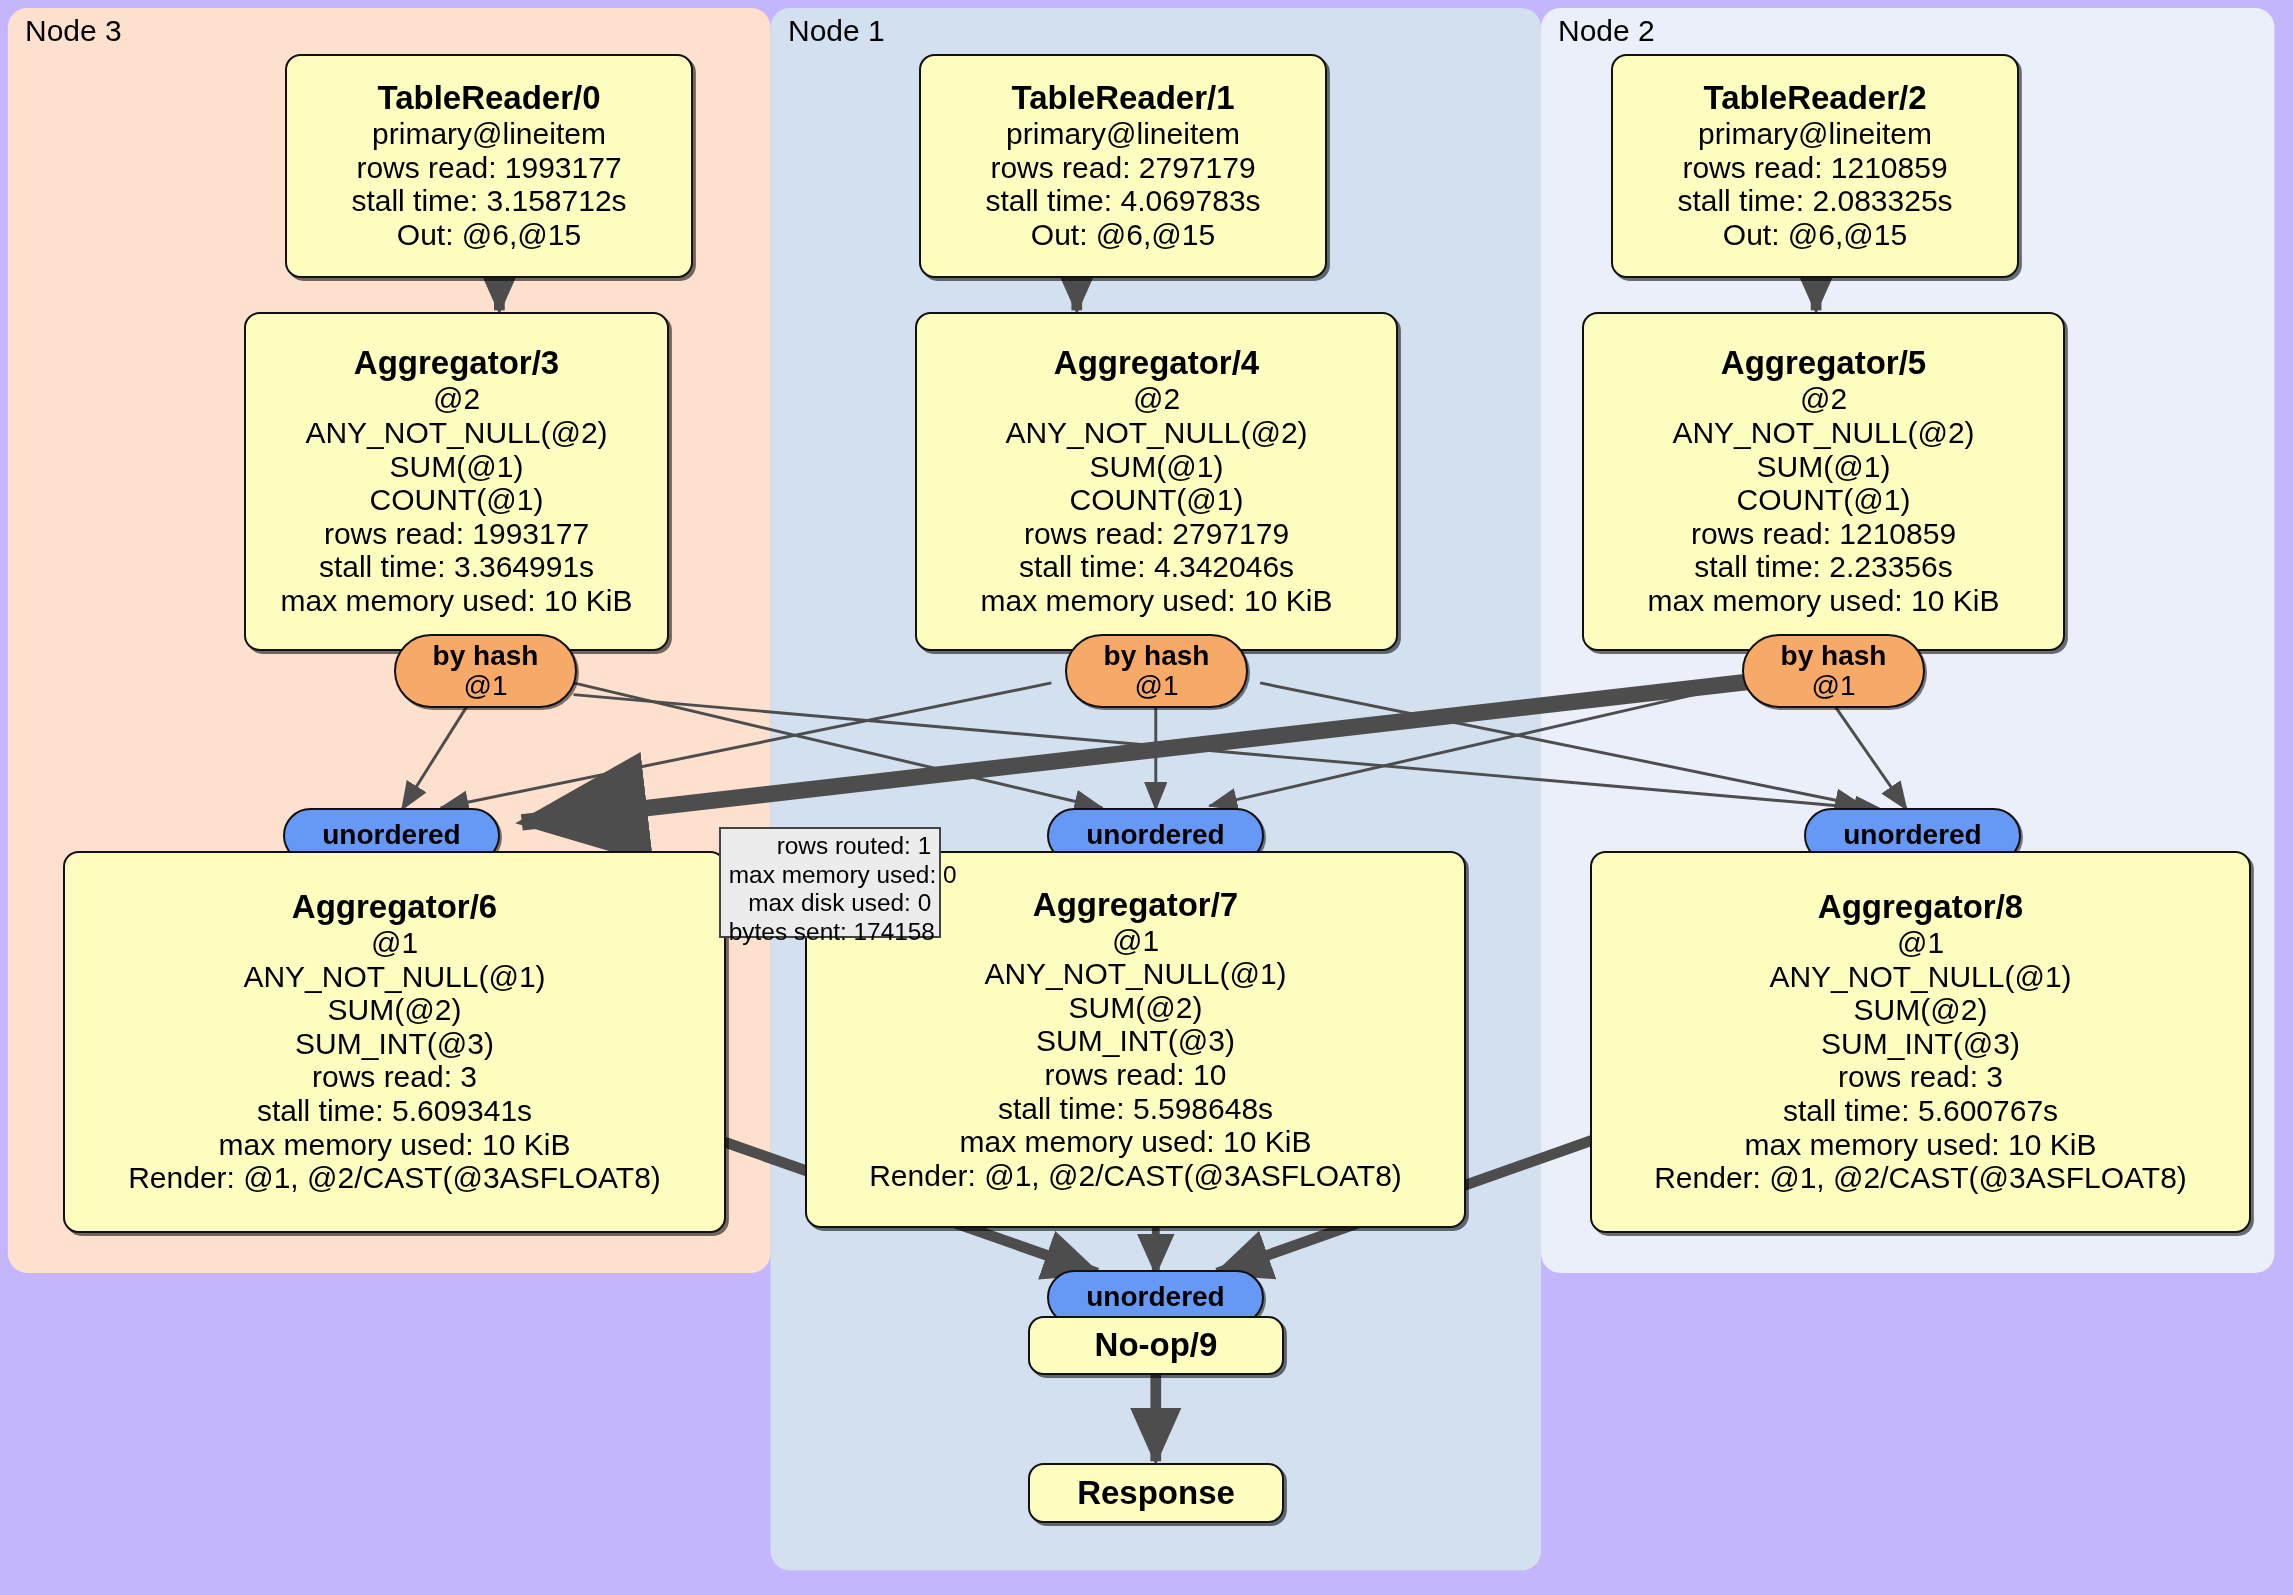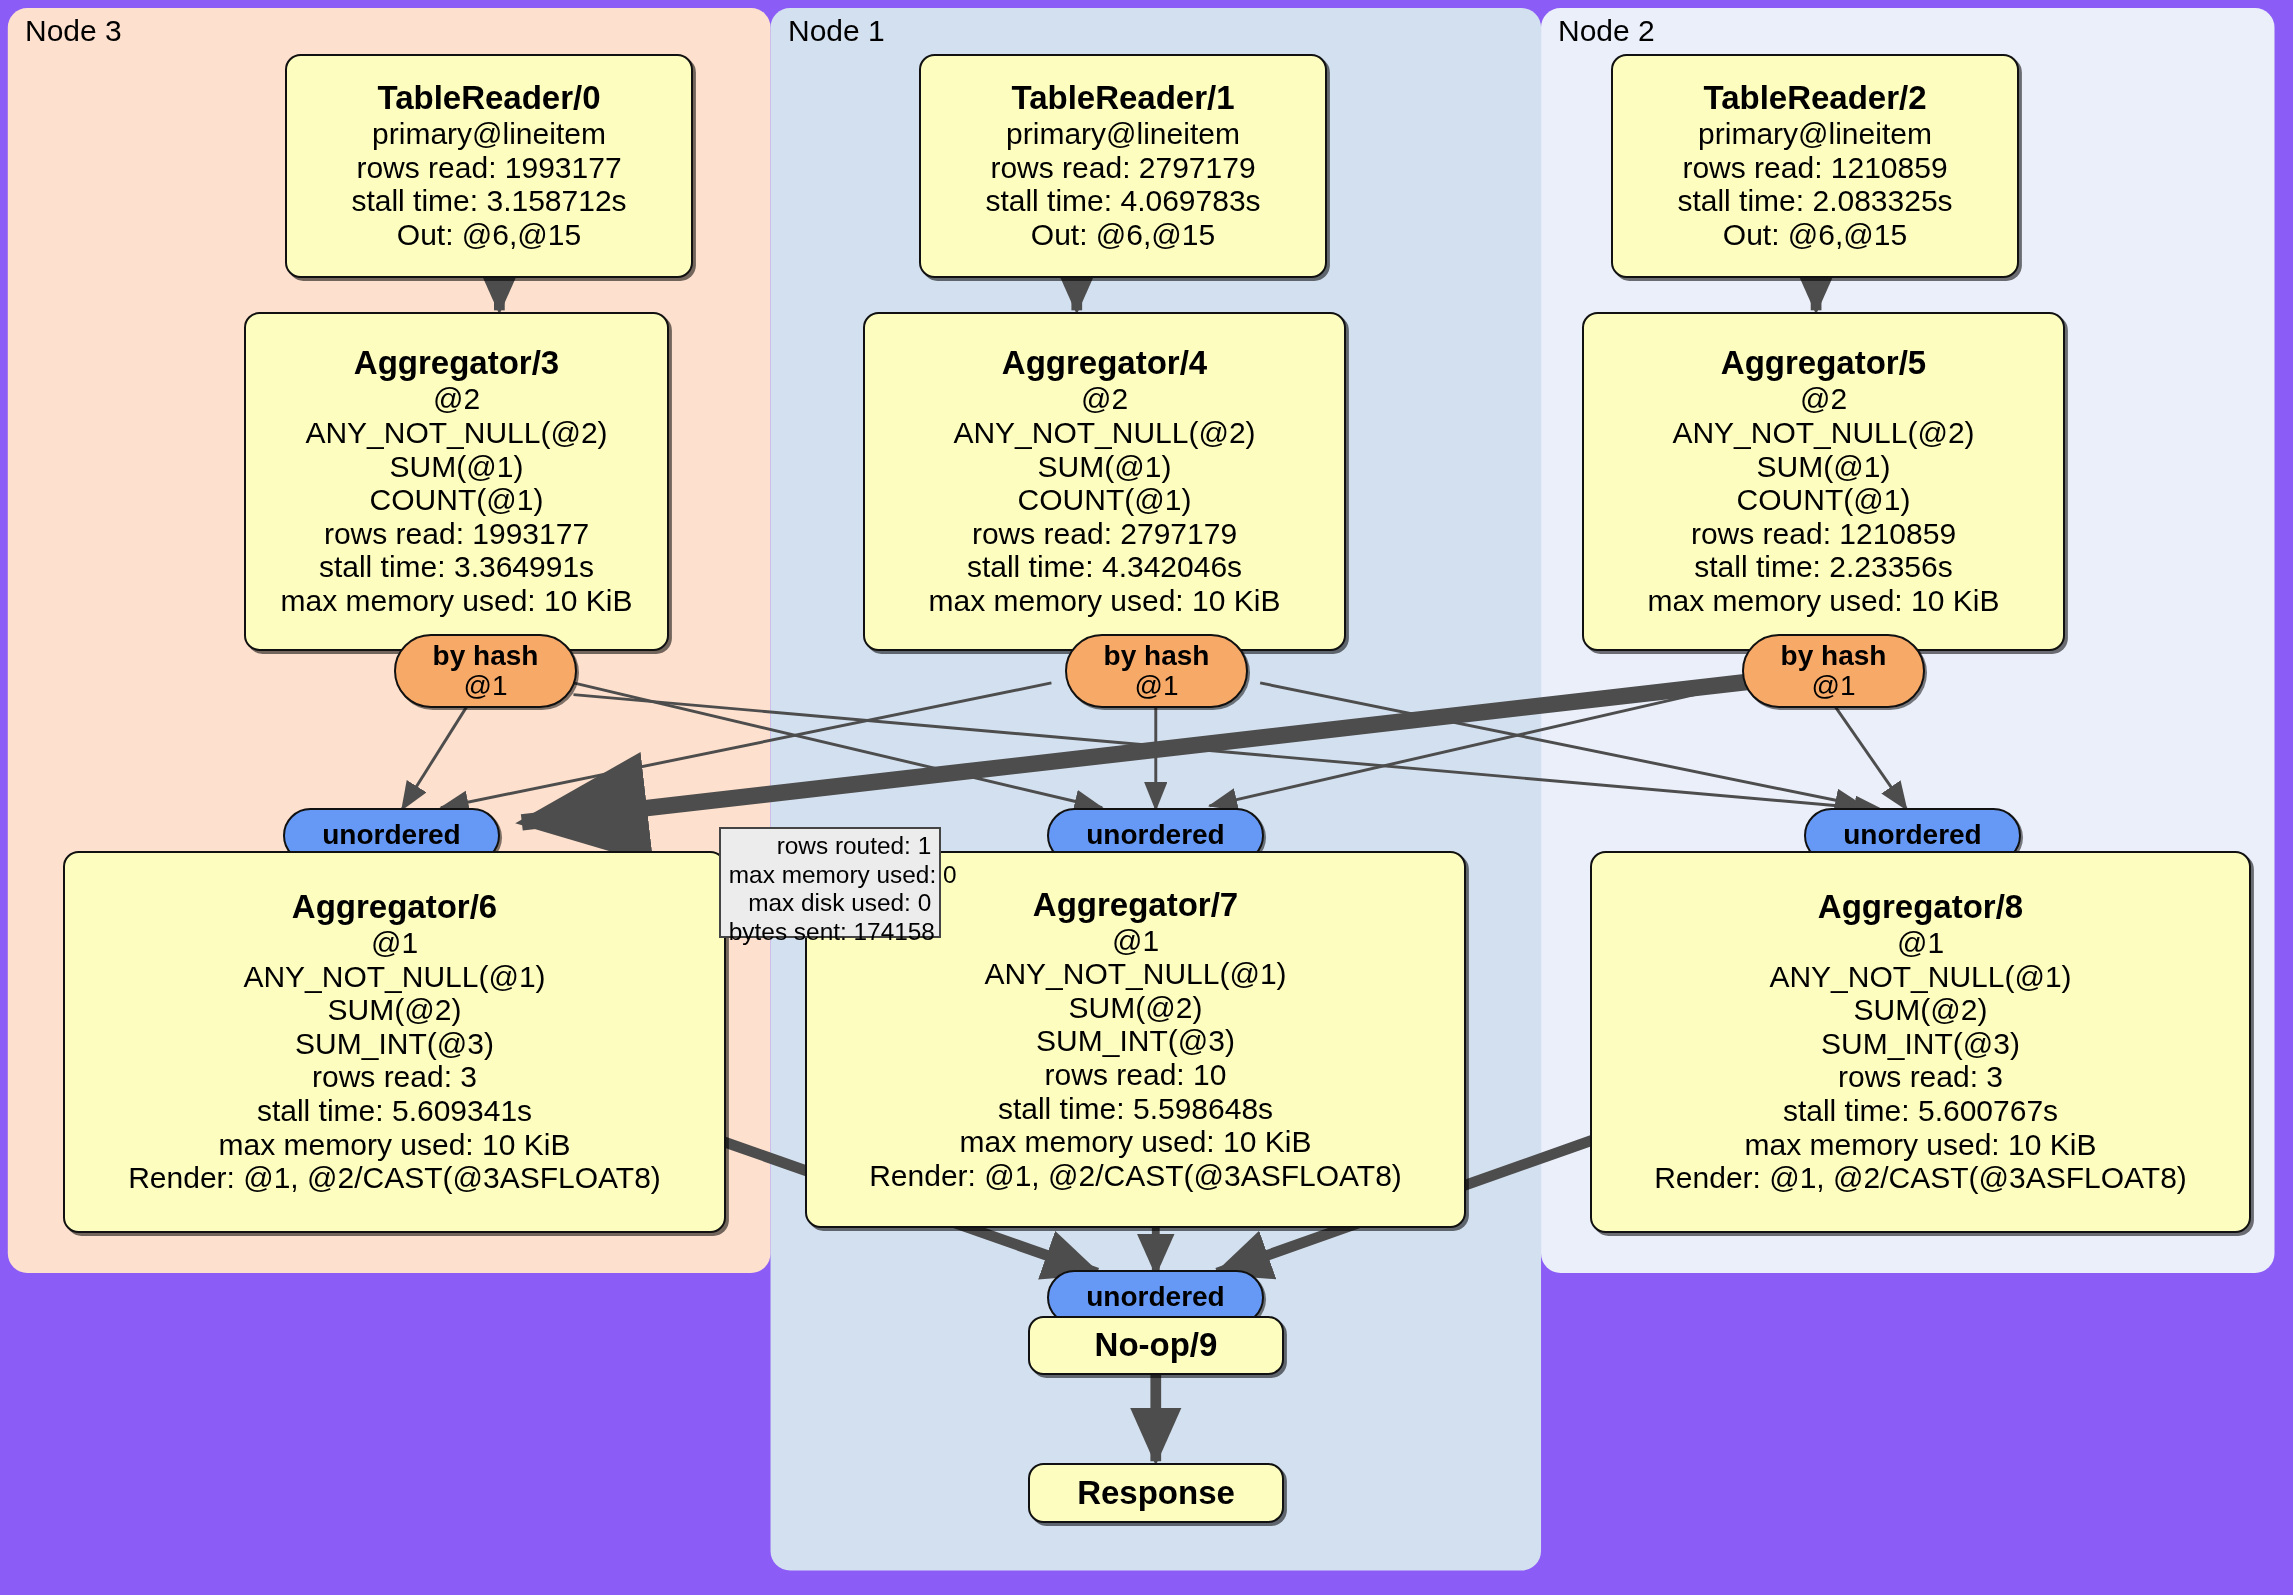--- a/index.html
+++ b/index.html
@@ -1,17 +1,17 @@
 <!DOCTYPE html>
 <html><head>
 <meta charset="utf-8">
 <style>
   html,body{margin:0;padding:0;background:#ffffff;}
   body{width:2294px;height:1596px;font-family:"Liberation Sans",sans-serif;}
-  #stage{position:relative;width:2294px;height:1596px;overflow:hidden;background:#8b5cf6;}
+  #stage{position:relative;width:2294px;height:1596px;overflow:hidden;background:#c4b5fd;}
   svg.layer{position:absolute;left:0;top:0;width:2294px;height:1596px;}
 
   .cluster-label{
     position:absolute;font-size:30px;color:#000;
     font-family:"Liberation Sans",sans-serif;white-space:nowrap;
   }
 
   
   .opbox{
     position:absolute;box-sizing:border-box;
@@ -132,21 +132,21 @@
     <div class="title">Aggregator/3</div>
     <div class="line">@2</div>
     <div class="line">ANY_NOT_NULL(@2)</div>
     <div class="line">SUM(@1)</div>
     <div class="line">COUNT(@1)</div>
     <div class="line">rows read: 1993177</div>
     <div class="line">stall time: 3.364991s</div>
     <div class="line">max memory used: 10 KiB</div>
   </div>
 
-  <div class="opbox" style="left:863px;top:312px;width:483px;height:339px;align-items:center;">
+  <div class="opbox" style="left:915px;top:312px;width:483px;height:339px;align-items:center;">
     <div class="title">Aggregator/4</div>
     <div class="line">@2</div>
     <div class="line">ANY_NOT_NULL(@2)</div>
     <div class="line">SUM(@1)</div>
     <div class="line">COUNT(@1)</div>
     <div class="line">rows read: 2797179</div>
     <div class="line">stall time: 4.342046s</div>
     <div class="line">max memory used: 10 KiB</div>
   </div>
 

